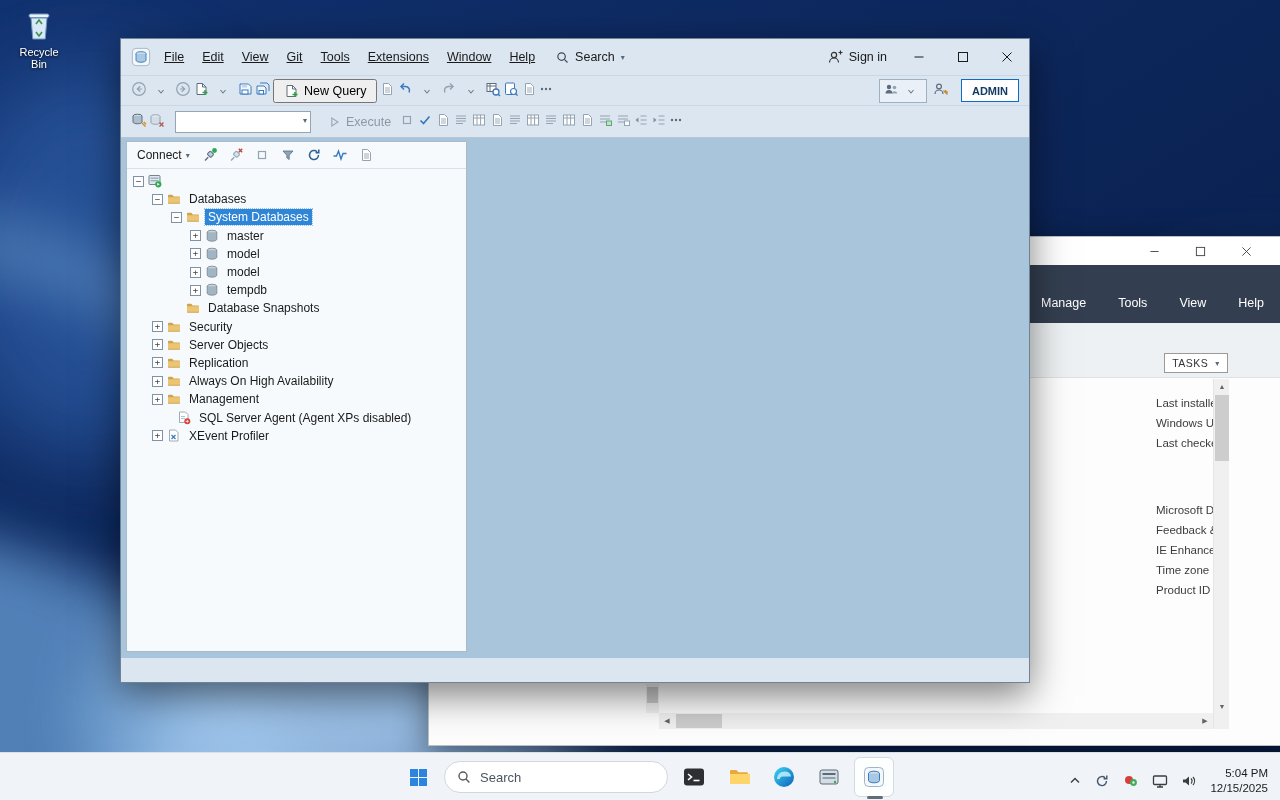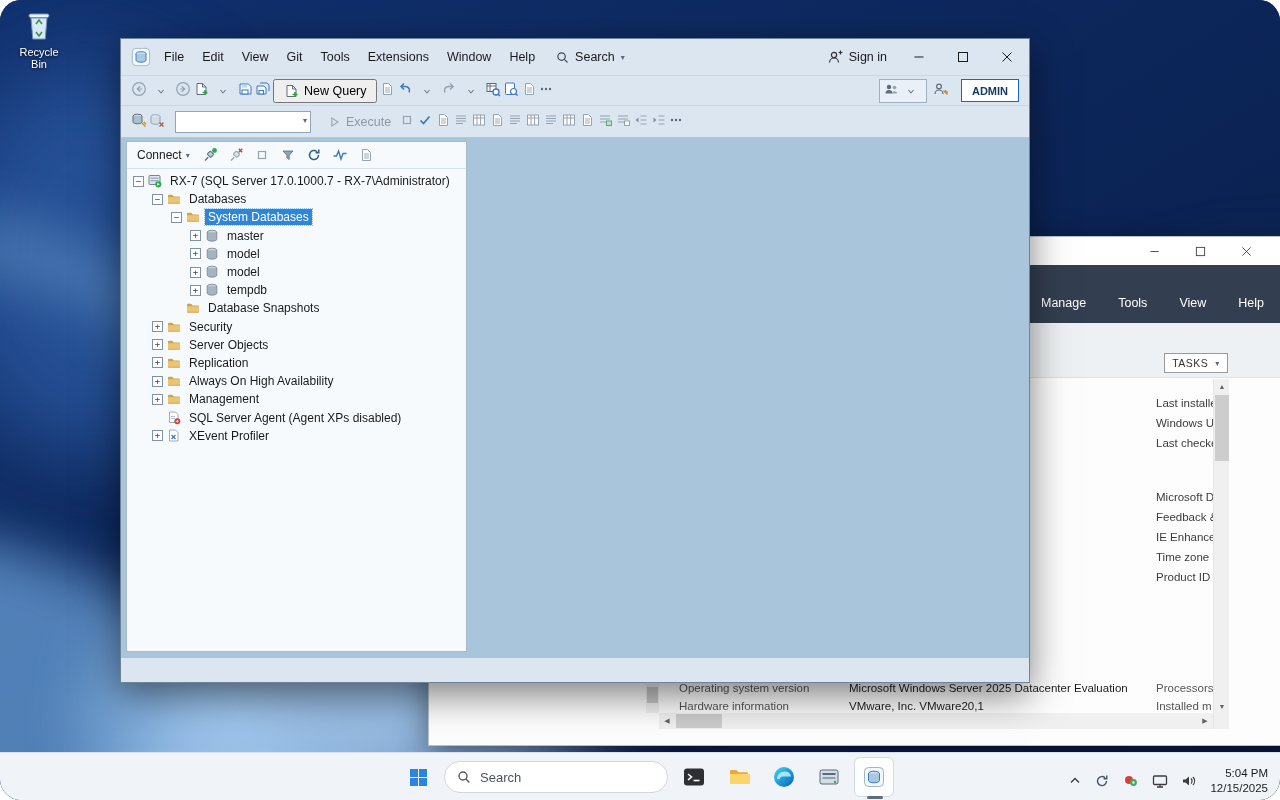--- a/index.html
+++ b/index.html
@@ -1,59 +1,59 @@
 <!DOCTYPE html>
 <html style="--accent: #2f86d6; --chrome: #dce6f1; --mdi: #a8c5dc; --status: #475059; --sm_bar: #333f50; --taskbar: #f0f4f9;"><head>
 <meta charset="utf-8">
 <style>
   html,body{margin:0;padding:0;width:1280px;height:800px;overflow:hidden;
     font-family:"Liberation Sans","DejaVu Sans",sans-serif;font-size:12px;color:#1a1a1a;}
   *{box-sizing:border-box;}
-  #desktop{position:relative;width:1280px;height:800px;background:#0f172a;overflow:hidden;border-radius:21px;}
+  #desktop{position:relative;width:1280px;height:800px;background:#0f172a;overflow:hidden;}
   #wallpaper{position:absolute;inset:0;width:1280px;height:800px;}
 
   
   #recycle-bin{position:absolute;left:10px;top:8px;width:58px;text-align:center;color:#fff;font-size:11px;cursor:default;}
   #recycle-bin .rb-label{margin-top:2px;text-shadow:0 1px 3px rgba(0,0,0,.85);}
 
   
   #sm-window{position:absolute;left:428px;top:236px;width:870px;height:510px;background:#eef1f3;
     box-shadow:0 8px 30px rgba(0,0,0,.45);border:1px solid rgba(90,100,110,.35);}
   .sm-titlebar{position:absolute;top:0;left:0;right:0;height:28px;background:#fff;}
   .sm-controls{position:absolute;right:28px;top:0;display:flex;}
   .sm-ctrl{width:46px;height:28px;display:flex;align-items:center;justify-content:center;}
   .sm-menubar{position:absolute;top:28px;left:0;right:0;height:58px;background:var(--sm_bar,#333f50);}
   #sm-menu{position:absolute;left:612px;bottom:13px;display:flex;gap:32px;color:#fff;font-size:12.5px;}
   #sm-tasks{position:absolute;left:735px;top:116px;width:64px;height:20px;background:#fff;border:1px solid #9a9a9a;
     font-size:10.5px;color:#333;display:flex;align-items:center;justify-content:center;gap:7px;letter-spacing:.5px;}
   .sm-white{position:absolute;left:0;top:140px;right:0;bottom:0;background:#fdfdfd;border-top:1px solid #e0e0e0;}
   #sm-right-labels{position:absolute;left:727px;top:156px;width:57px;overflow:hidden;font-size:11.5px;
     color:#3c3c3c;line-height:20px;white-space:nowrap;}
-  #sm-right-labels .sm-gap{margin-top:34px;}
+  #sm-right-labels .sm-gap{margin-top:47px;}
   .sm-vscroll{position:absolute;left:784px;top:142px;width:16px;height:334px;background:#f0f0f0;border-left:1px solid #e5e5e5;}
   .sm-vscroll .arr{position:absolute;left:0;width:16px;height:14px;font-size:7px;color:#636363;display:flex;align-items:center;justify-content:center;}
   .sm-vthumb{position:absolute;left:1px;top:16px;width:14px;height:66px;background:#cdcdcd;}
   .sm-bottomclip{position:absolute;left:0;top:440px;width:784px;height:36px;overflow:hidden;background:#fdfdfd;}
   .sm-bt{position:absolute;font-size:11.5px;white-space:nowrap;color:#555;}
   .sm-bt.val{color:#1b1b1b;}
   .sm-hscroll{position:absolute;left:230px;top:476px;width:554px;height:16px;background:#f0f0f0;}
   .sm-hscroll .arr{position:absolute;top:0;width:16px;height:16px;font-size:7px;color:#636363;display:flex;align-items:center;justify-content:center;}
   .sm-hthumb{position:absolute;left:17px;top:1px;width:46px;height:14px;background:#cdcdcd;}
   .sm-corner{position:absolute;left:784px;top:476px;width:16px;height:16px;background:#f0f0f0;border-left:1px solid #e5e5e5;}
   .sm-mini{position:absolute;left:217px;top:447px;width:13px;height:29px;background:#f0f0f0;}
   .sm-mini i{position:absolute;left:1px;top:3px;width:11px;height:16px;background:#c8c8c8;}
 
   
   #ssms{position:absolute;left:120px;top:38px;width:910px;height:645px;background:var(--chrome,#dce6f1);
     box-shadow:0 12px 36px rgba(0,0,0,.5);border:1px solid #6f8396;}
   .ssms-titlebar{position:absolute;top:0;left:0;right:0;height:36px;display:flex;align-items:center;
     padding-left:10px;font-size:12.5px;}
   .ssms-logo{width:20px;height:20px;margin-right:4px;flex:none;}
   #ssms-menu{display:flex;}
-  .mi{padding:0 9px;line-height:36px;}
+  .mi{padding:0 9px;line-height:36px;text-decoration:underline;}
   .search-ctl{display:flex;align-items:center;gap:6px;margin-left:12px;}
   .car{font-size:8px;color:#5a6a7a;}
   .signin{position:absolute;right:142px;top:0;height:36px;display:flex;align-items:center;gap:6px;}
   .ssms-controls{position:absolute;right:0;top:0;display:flex;}
   .ssms-ctrl{width:44px;height:36px;display:flex;align-items:center;justify-content:center;}
 
   .tb{position:absolute;left:0;right:0;display:flex;align-items:center;background:var(--chrome,#dce6f1);padding-left:10px;gap:2px;}
   .tb1{top:36px;height:31px;border-top:1px solid #cbd7e4;border-bottom:1px solid #cbd7e4;}
   .tb2{top:67px;height:32px;border-bottom:1px solid #b7c5d4;}
   .tbi{width:24px;height:24px;display:flex;align-items:center;justify-content:center;flex:none;}
@@ -184,28 +184,20 @@
         <div class="sm-gap">Microsoft D</div>
         <div class="">Feedback &amp;</div>
         <div class="">IE Enhance</div>
         <div class="">Time zone</div>
         <div class="">Product ID</div>
       </div>
     <div class="sm-vscroll">
       <span class="arr" style="top:0">▲</span>
       <span class="sm-vthumb"></span>
       <span class="arr" style="bottom:0">▼</span>
-    </div>
-    <div class="sm-bottomclip">
-      <span class="sm-bt" style="left:250px;top:5px">Operating system version</span>
-      <span class="sm-bt val" style="left:420px;top:5px">Microsoft Windows Server 2025 Datacenter Evaluation</span>
-      <span class="sm-bt" style="left:250px;top:23px">Hardware information</span>
-      <span class="sm-bt val" style="left:420px;top:23px">VMware, Inc. VMware20,1</span>
-      <span class="sm-bt" style="left:727px;top:5px">Processors</span>
-      <span class="sm-bt" style="left:727px;top:23px">Installed m</span>
     </div>
     <div class="sm-hscroll">
       <span class="arr" style="left:0">◀</span>
       <span class="sm-hthumb"></span>
       <span class="arr" style="right:0">▶</span>
     </div>
     <div class="sm-corner"></div>
     <div class="sm-mini">
         <i></i>
       </div>
@@ -521,21 +513,20 @@
               <span class="exp">−</span>
               <span class="tico">
                 <svg width="14" height="14" viewBox="0 0 14 14">
                   <rect x="1" y="1.5" width="11" height="9" rx="1" fill="#dfe8ef" stroke="#77828c"></rect>
                   <rect x="2.5" y="3.5" width="8" height="1.4" fill="#9db0c0"></rect>
                   <rect x="2.5" y="6" width="8" height="1.4" fill="#9db0c0"></rect>
                   <circle cx="10.3" cy="10.3" r="3.1" fill="#2fa84f"></circle>
                   <path d="M9.3 8.8 l2.4 1.5 -2.4 1.5 z" fill="#fff"></path>
                 </svg>
               </span>
-              <span class="tlabel">RX-7 (SQL Server 17.0.1000.7 - RX-7\Administrator)</span>
             </div>
             <div class="trow" style="padding-left:25px">
               <span class="exp">−</span>
               <span class="tico">
                 <svg width="14" height="14" viewBox="0 0 14 14">
                   <path d="M1 3.6 c0 -.5 .4 -.9 .9 -.9 h3.4 l1.4 1.7 h5.4 c.5 0 .9 .4 .9 .9 v5.6 c0 .5 -.4 .9 -.9 .9 H1.9 c-.5 0 -.9 -.4 -.9 -.9 z" fill="#cda351"></path>
                   <path d="M1 5.2 h12 v4.7 c0 .5 -.4 .9 -.9 .9 H1.9 c-.5 0 -.9 -.4 -.9 -.9 z" fill="#ecc573"></path>
                 </svg>
               </span>
               <span class="tlabel">Databases</span>
@@ -643,21 +634,21 @@
             <div class="trow" style="padding-left:25px">
               <span class="exp">+</span>
               <span class="tico">
                 <svg width="14" height="14" viewBox="0 0 14 14">
                   <path d="M1 3.6 c0 -.5 .4 -.9 .9 -.9 h3.4 l1.4 1.7 h5.4 c.5 0 .9 .4 .9 .9 v5.6 c0 .5 -.4 .9 -.9 .9 H1.9 c-.5 0 -.9 -.4 -.9 -.9 z" fill="#cda351"></path>
                   <path d="M1 5.2 h12 v4.7 c0 .5 -.4 .9 -.9 .9 H1.9 c-.5 0 -.9 -.4 -.9 -.9 z" fill="#ecc573"></path>
                 </svg>
               </span>
               <span class="tlabel">Management</span>
             </div>
-            <div class="trow" style="padding-left:25px">
+            <div class="trow" style="padding-left:35px">
               <span class="expsp"></span>
               <span class="tico">
                 <svg width="14" height="14" viewBox="0 0 14 14">
                   <path d="M2.5 1 h6 l2.5 2.5 v8 h-8.5 z" fill="#fff" stroke="#8a97a4" stroke-width=".8"></path>
                   <path d="M4 5.5 h4 M4 7.5 h4" stroke="#9ab0c4" stroke-width=".8"></path>
                   <circle cx="10.3" cy="10.3" r="3" fill="#d6453c"></circle>
                   <path d="M8.8 10.3 h2.2 M10.2 9.2 l1.2 1.1 -1.2 1.1" stroke="#fff" stroke-width=".9" fill="none"></path>
                 </svg>
               </span>
               <span class="tlabel">SQL Server Agent (Agent XPs disabled)</span>

